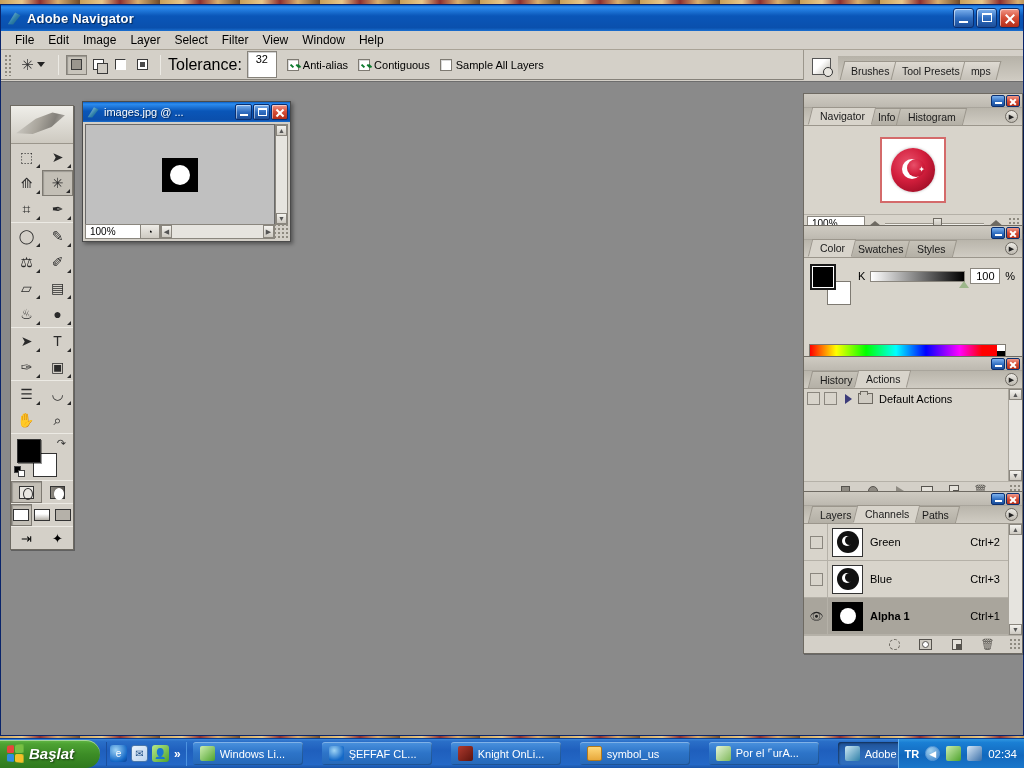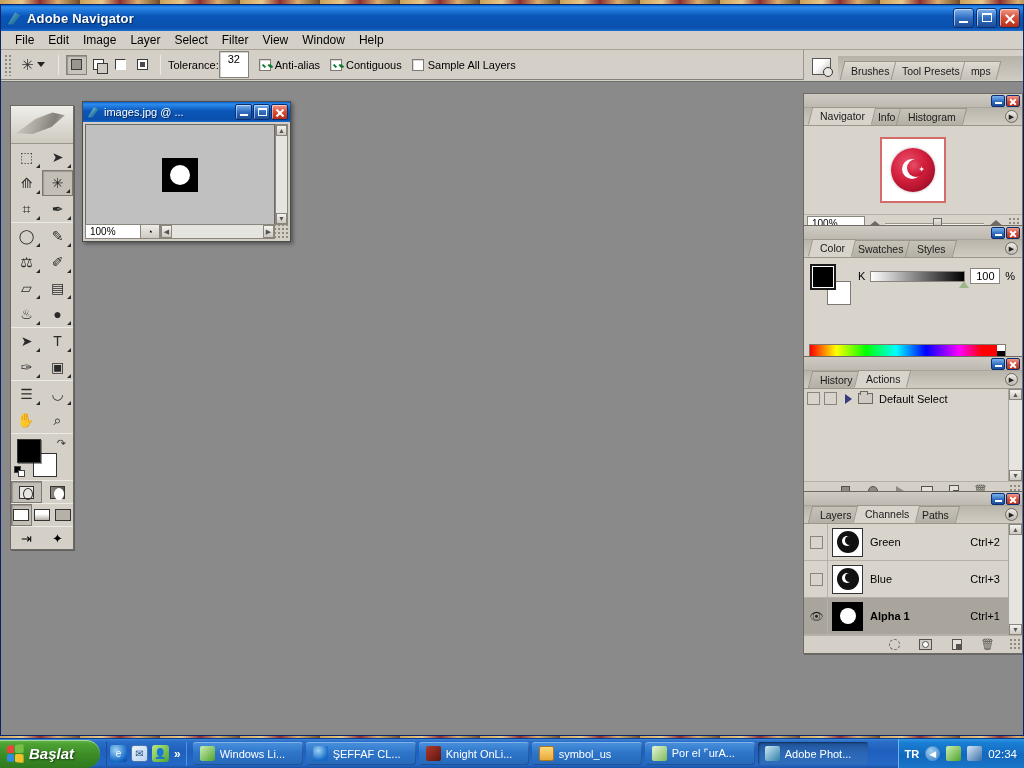--- a/index.html
+++ b/index.html
@@ -105,21 +105,21 @@
   .sq.dbl::after {
     content: ''; position: absolute; left: 3px; top: 3px;
     width: 9px; height: 9px; border: 1px solid #3a3a3a; background: #cfcbc3;
   }
   .sq.corner { border-style: solid; border-width: 1px; border-color: #3a3a3a #fff #fff #3a3a3a; }
   .sq.inner { position: relative; background: #fff; }
   .sq.inner::after {
     content:''; position: absolute; left: 2px; top: 2px;
     width: 5px; height: 5px; background: #4a4a4a;
   }
-  .opt-label { font-size: 11px; }
+  .opt-label { font-size: 16px; margin-right: 5px; }
   .num-input {
     width: 30px; height: 27px; border: 1px solid #86827a;
     background: #fff; font-size: 11px; text-align: center;
     line-height: 15px; box-shadow: inset 1px 1px 0 rgba(0,0,0,.18);
   }
   .chk-wrap { display: flex; align-items: center; margin-left: 10px; }
   .chk {
     width: 12px; height: 12px; border: 1px solid #7e7a72; background: #fff;
     margin-right: 4px; position: relative; box-shadow: inset 1px 1px 0 rgba(0,0,0,.15);
   }
@@ -510,21 +510,21 @@
   .quick-launch {
     display: flex; align-items: center; gap: 4px; height: 24px; padding: 0 5px 0 3px;
     border-left: 1px solid #1a4f9e; border-right: 1px solid #4d93e0;
   }
   .ql-ico { width: 17px; height: 17px; border-radius: 3px; display:flex;
     align-items:center; justify-content:center; font-size: 10px; color: #fff; }
   .ql-ico.ie { background: radial-gradient(circle at 35% 30%,#9fd4f5,#1569c7 70%,#0b3f8f); }
   .ql-ico.mail { background: linear-gradient(135deg,#e9f2fb,#bdd6ef); border:1px solid #4a78ab; color:#1e4f86;}
   .ql-ico.msn { background: linear-gradient(135deg,#b8e98a,#4ea32c); }
   .ql-more { color: #fff; font-size: 12px; font-weight: bold; margin-left: 1px; }
-  .tasks { display: flex; align-items: center; gap: 3px; padding-left: 6px; flex: 1; overflow: hidden; }
+  .tasks { display: flex; align-items: center; gap: 19px; padding-left: 6px; flex: 1; overflow: hidden; }
   .task-btn {
     height: 23px; min-width: 110px; max-width: 118px; padding: 0 7px;
     display: flex; align-items: center; gap: 5px; border-radius: 3px;
     background: linear-gradient(to bottom,#4a92de,#2d74c8 48%,#2668b8);
     box-shadow: inset 0 1px 0 rgba(255,255,255,.3), inset -1px -1px 0 rgba(0,0,0,.2);
     color: #fff; font-size: 11px; white-space: nowrap; overflow: hidden;
   }
   .task-btn.active {
     background: linear-gradient(to bottom,#1e5196,#2a66b4 45%,#2f6ebe);
     box-shadow: inset 1px 1px 2px rgba(0,0,0,.45);
@@ -846,21 +846,21 @@
           <div class="pal-tab"><span>History</span></div>
           <div class="pal-tab active"><span>Actions</span></div>
           <div class="pal-menu">▶</div>
         </div>
         <div class="pal-body act-body">
           <div class="act-row">
             <div class="act-chk"></div>
             <div class="act-chk"></div>
             <div class="act-tri"></div>
             <div class="folder-ico"></div>
-            <div class="ch-name">Default Select</div>
+            <div class="ch-name">Default Actions</div>
           </div>
           <div class="act-scroll">
             <div class="sb-arrow up">▲</div>
             <div class="sb-arrow dn">▼</div>
           </div>
         </div>
         <div class="pal-foot">
           <div class="fb">
               <div class="stop"></div>
             </div>

